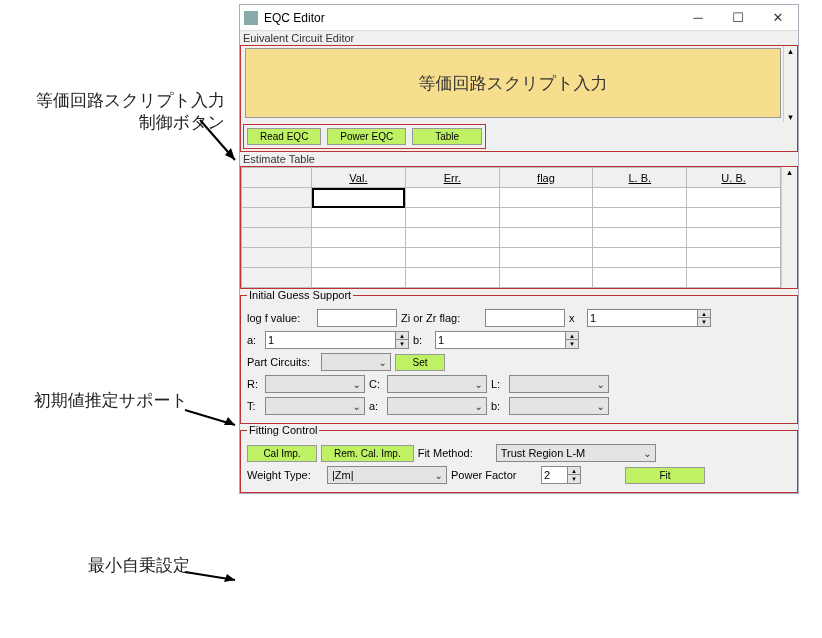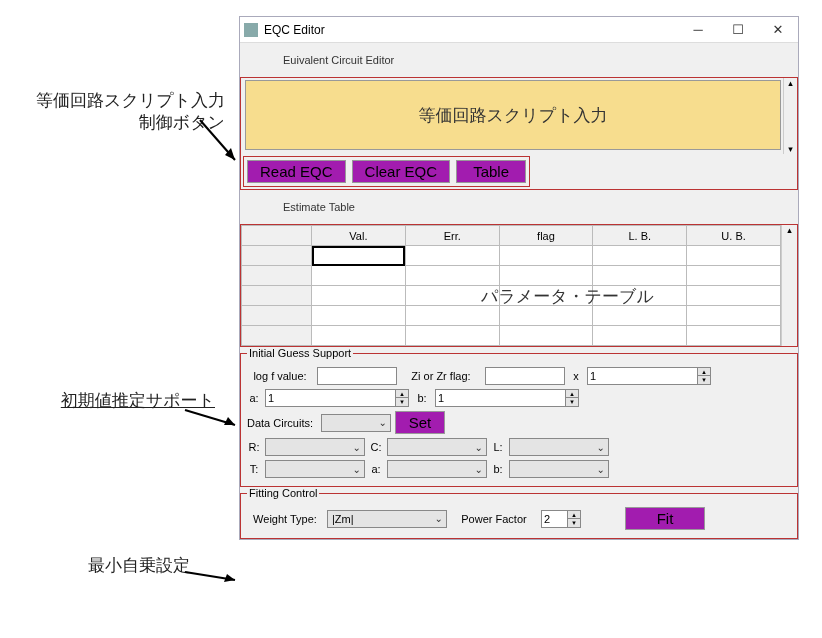--- a/index.html
+++ b/index.html
@@ -22,21 +22,21 @@
     line-height: 1.3;
   }
   .arrow {
     position: absolute;
     pointer-events: none;
   }
   
   .window {
     position: absolute;
     left: 239px;
-    top: 16px;
+    top: 4px;
     width: 560px;
     border: 1px solid #aab;
     background: #f0f0f0;
   }
   .titlebar {
     display: flex;
     align-items: center;
     height: 26px;
     background: #fff;
     border-bottom: 1px solid #ddd;
@@ -57,23 +57,22 @@
   }
   .menubar {
     display: flex;
     gap: 18px;
     padding: 3px 10px;
     background: #fff;
     font-size: 12px;
   }
   .sec-label {
     font-size: 11px;
-    padding: 11px 3px;
-    color: #333;
-    margin-left: 40px;
+    padding: 1px 3px;
+    color: #333;
   }
   .script-textarea {
     background: #f7dd8e;
     width: 540px;
     height: 70px;
     margin: 2px 2px 4px 4px;
     border: 1px solid #999;
     display: flex;
     align-items: center;
     justify-content: center;
@@ -88,24 +87,24 @@
   }
   .btn-row {
     display: flex;
     gap: 6px;
     padding: 3px;
     border: 1.5px solid #b33;
     margin: 2px;
     width: fit-content;
   }
   .btn {
-    background: #a21caf;
+    background: #bef264;
     border: 1px solid #999;
     padding: 2px 12px;
-    font-size: 15px;
+    font-size: 10px;
     min-width: 70px;
     text-align: center;
   }
   .input {
     border: 1px solid #888;
     background: #fff;
     height: 18px;
     font-size: 11px;
     padding: 0 2px;
   }
@@ -154,53 +153,53 @@
     table-layout: fixed;
   }
   th, td {
     border: 1px solid #bbb;
     height: 20px;
     font-size: 11px;
     font-weight: normal;
     text-align: center;
     background: #fff;
   }
-  th { background: #f0f0f0; }
+  th { background: #f0f0f0; text-decoration: underline; }
   .rowhdr { width: 60px; background:#f0f0f0; }
   .active-cell { outline: 2px solid #000; outline-offset:-2px; }
   .scroll-gutter {
     position: absolute;
     right: 0;
     width: 16px;
     background: #f0f0f0;
     border-left: 1px solid #ccc;
   }
   fieldset {
     border: 1px solid #b33;
     margin: 0;
     padding: 4px 6px 4px 6px;
     background: #f0f0f0;
   }
   legend { font-size: 11px; padding: 0 2px; }
   .row { display:flex; align-items:center; gap:4px; margin: 4px 0; }
-  .lbl { font-size: 11px; text-align: center; }
+  .lbl { font-size: 11px; text-align: left; }
 </style>
 </head>
 <body>
 
 <div class="annotation" style="left:10px; top:90px; width:215px;">
   <span>等価回路スクリプト入力</span><br>
   <span>制御ボタン</span>
 </div>
 <svg class="arrow" style="left:195px; top:115px;" width="50" height="50">
   <line x1="5" y1="5" x2="40" y2="45" stroke="#000" stroke-width="2"></line>
   <polygon points="40,45 30,40 36,33" fill="#000"></polygon>
 </svg>
 
-<div class="annotation" style="left:35px; top:390px; width:180px;text-decoration:underline;">初期値推定サポート</div>
+<div class="annotation" style="left:8px; top:390px; width:180px;">初期値推定サポート</div>
 <svg class="arrow" style="left:180px; top:400px;" width="70" height="40">
   <line x1="5" y1="10" x2="55" y2="25" stroke="#000" stroke-width="2"></line>
   <polygon points="55,25 44,25 48,17" fill="#000"></polygon>
 </svg>
 
 <div class="annotation" style="left:60px; top:555px; width:130px;">最小自乗設定</div>
 <svg class="arrow" style="left:180px; top:562px;" width="70" height="30">
   <line x1="5" y1="10" x2="55" y2="18" stroke="#000" stroke-width="2"></line>
   <polygon points="55,18 44,20 47,12" fill="#000"></polygon>
 </svg>
@@ -222,21 +221,21 @@
       <div class="script-textarea">
         <span class="overlay-label">等価回路スクリプト入力</span>
       </div>
       <div style="width:14px; background:#f0f0f0; border-left:1px solid #ccc; display:flex; flex-direction:column; justify-content:space-between;">
         <div style="text-align:center;font-size:9px;">▴</div>
         <div style="text-align:center;font-size:9px;">▾</div>
       </div>
     </div>
     <div class="btn-row">
       <div class="btn">Read EQC</div>
-      <div class="btn">Clear EQC</div>
+      <div class="btn">Power EQC</div>
       <div class="btn">Table</div>
     </div>
   </div>
 
   <div class="sec-label">Estimate Table</div>
   <div class="tbl-wrap" style="position:relative; padding-right:16px;">
     <table>
       <colgroup>
         <col style="width:70px">
           <col>
@@ -289,21 +288,20 @@
       <tr>
             <td class="rowhdr"></td>
             <td></td>
             <td></td>
             <td></td>
             <td></td>
             <td></td>
           </tr>
     </tbody>
       </table>
-    <div class="overlay-label" style="left:240px; top:60px;">パラメータ・テーブル</div>
     <div class="scroll-gutter" style="top:0; bottom:0;">
       <div style="text-align:center;font-size:9px;">▴</div>
     </div>
   </div>
 
   <fieldset>
     <legend>Initial Guess Support</legend>
     <div class="row">
       <span class="lbl" style="width:66px;">log f value:</span>
       <input class="input" style="width: 80px;">
@@ -330,21 +328,21 @@
       <span class="lbl" style="width:18px;">b:</span>
       <span class="spinner">
         <input class="input" style="width: 130px;" value="1">
         <span class="spin-btns">
             <div>▴</div>
             <div>▾</div>
           </span>
       </span>
     </div>
     <div class="row">
-      <span class="lbl" style="width:70px; text-align:left;">Data Circuits:</span>
+      <span class="lbl" style="width:70px; text-align:left;">Part Circuits:</span>
       <span class="combo" style="width:70px;"></span>
       <div class="btn" style="min-width:50px;">Set</div>
     </div>
     <div class="row">
       <span class="lbl" style="width:14px;">R:</span>
       <span class="combo" style="width:100px;"></span>
       <span class="lbl" style="width:14px;">C:</span>
       <span class="combo" style="width:100px;"></span>
       <span class="lbl" style="width:14px;">L:</span>
       <span class="combo" style="width:100px;"></span>
@@ -354,20 +352,26 @@
       <span class="combo" style="width:100px;"></span>
       <span class="lbl" style="width:14px;">a:</span>
       <span class="combo" style="width:100px;"></span>
       <span class="lbl" style="width:14px;">b:</span>
       <span class="combo" style="width:100px;"></span>
     </div>
   </fieldset>
 
   <fieldset>
     <legend>Fitting Control</legend>
+    <div class="row">
+      <div class="btn">Cal Imp.</div>
+      <div class="btn" style="min-width:90px;">Rem. Cal. Imp.</div>
+      <span class="lbl" style="width:74px;">Fit Method:</span>
+      <span class="combo" style="width:160px; padding-left:4px;">Trust Region L-M</span>
+    </div>
     <div class="row">
       <span class="lbl" style="width:76px;">Weight Type:</span>
       <span class="combo" style="width:120px; padding-left:4px;">|Zm|</span>
       <span class="lbl" style="width:86px;">Power Factor</span>
       <span class="spinner">
         <input class="input" style="width: 26px;" value="2">
         <span class="spin-btns">
             <div>▴</div>
             <div>▾</div>
           </span>

